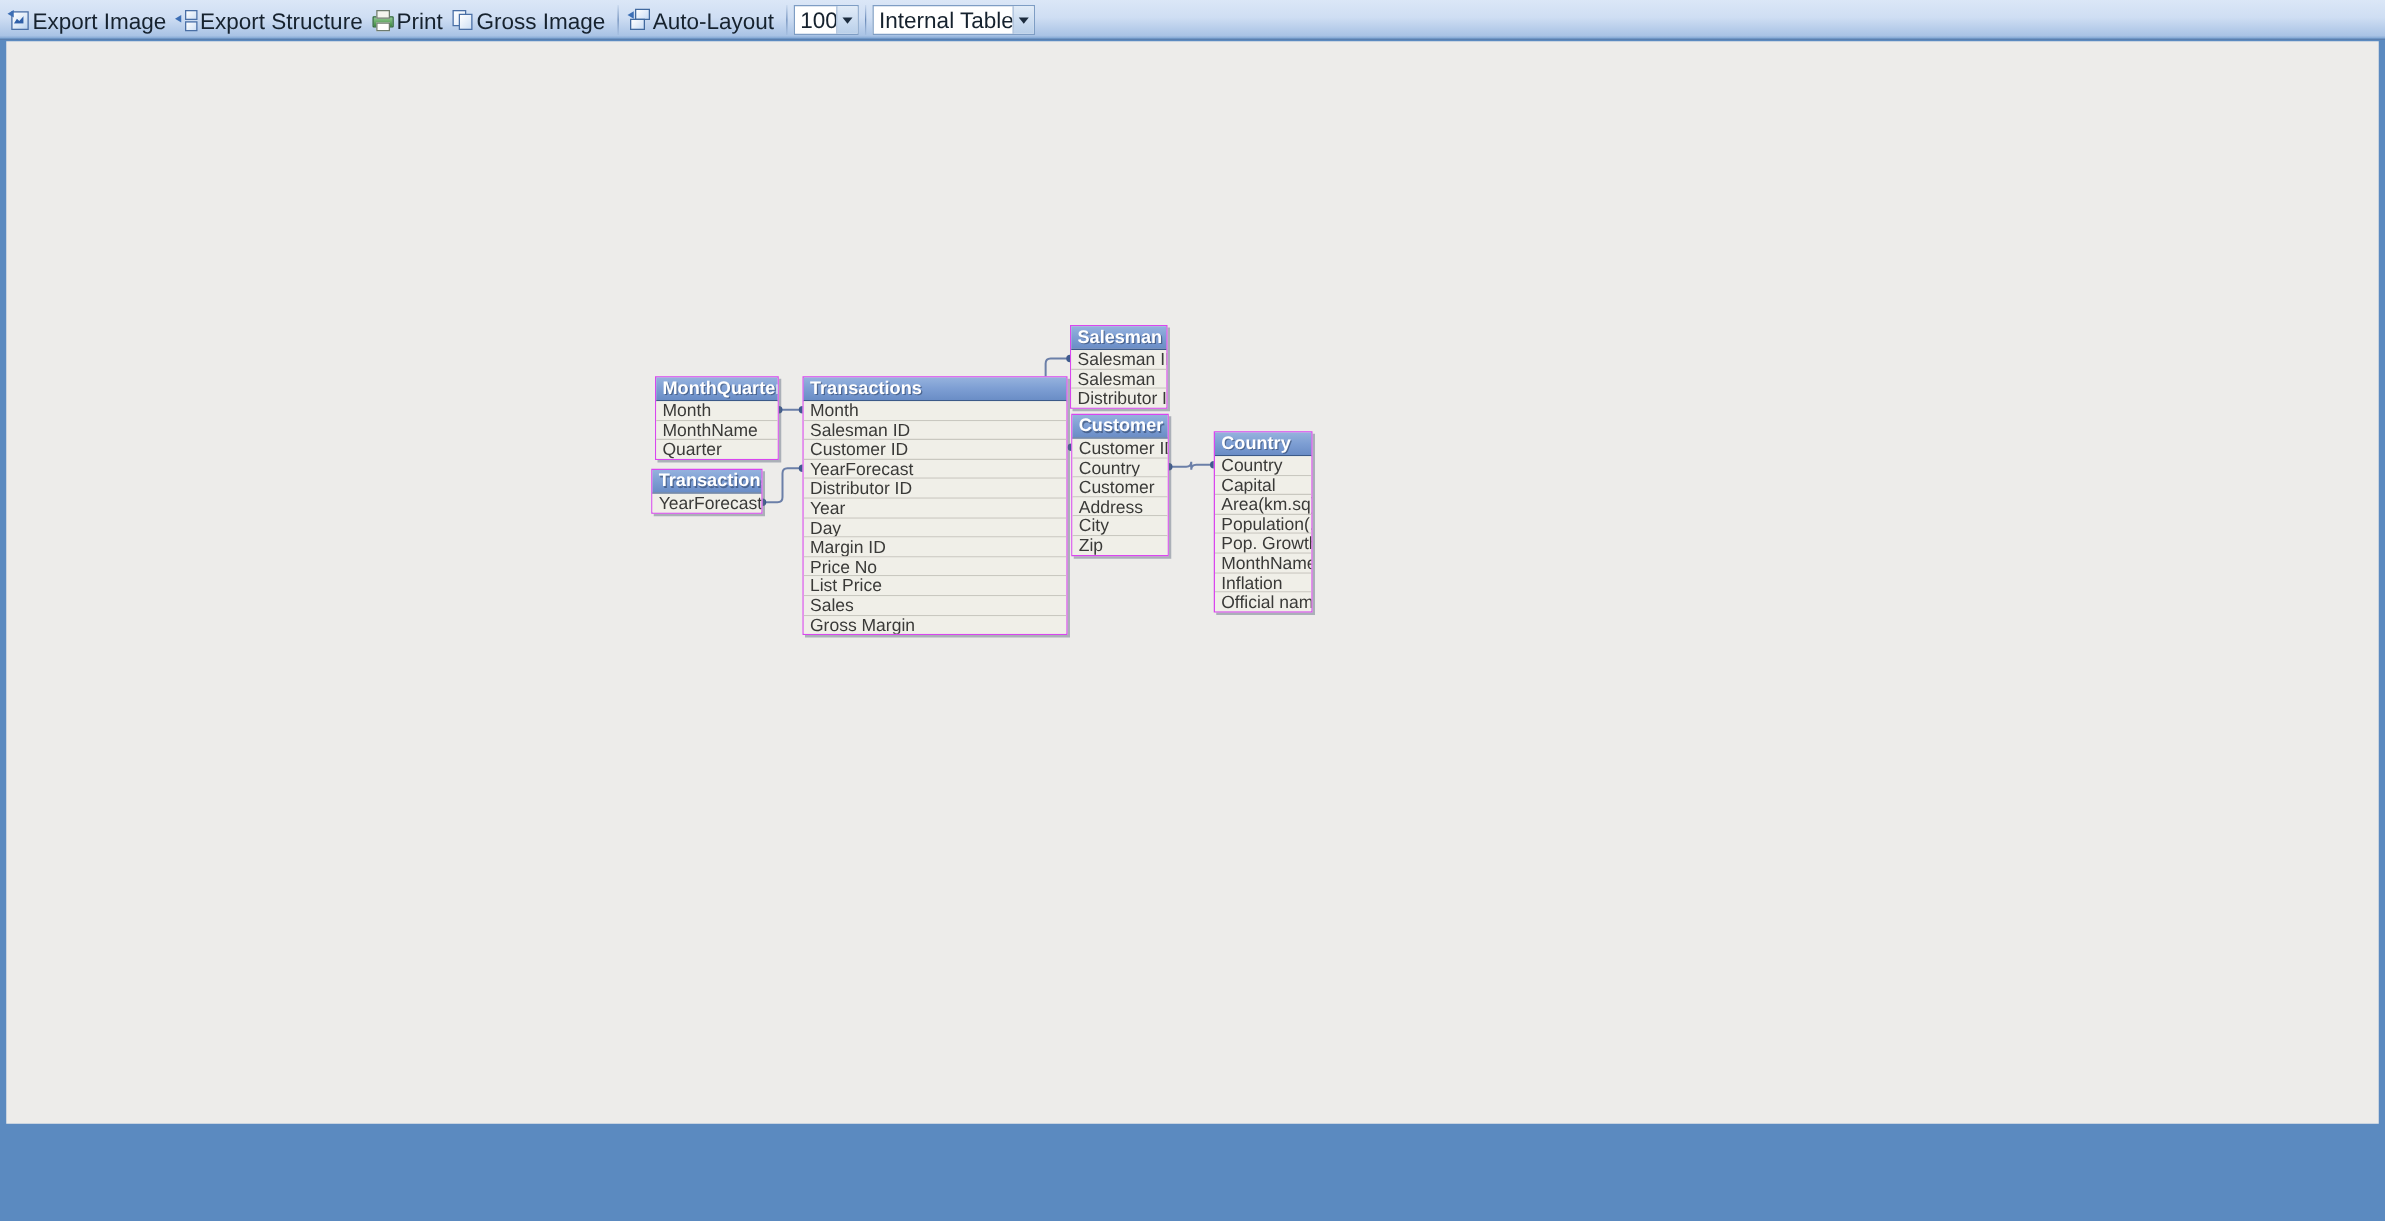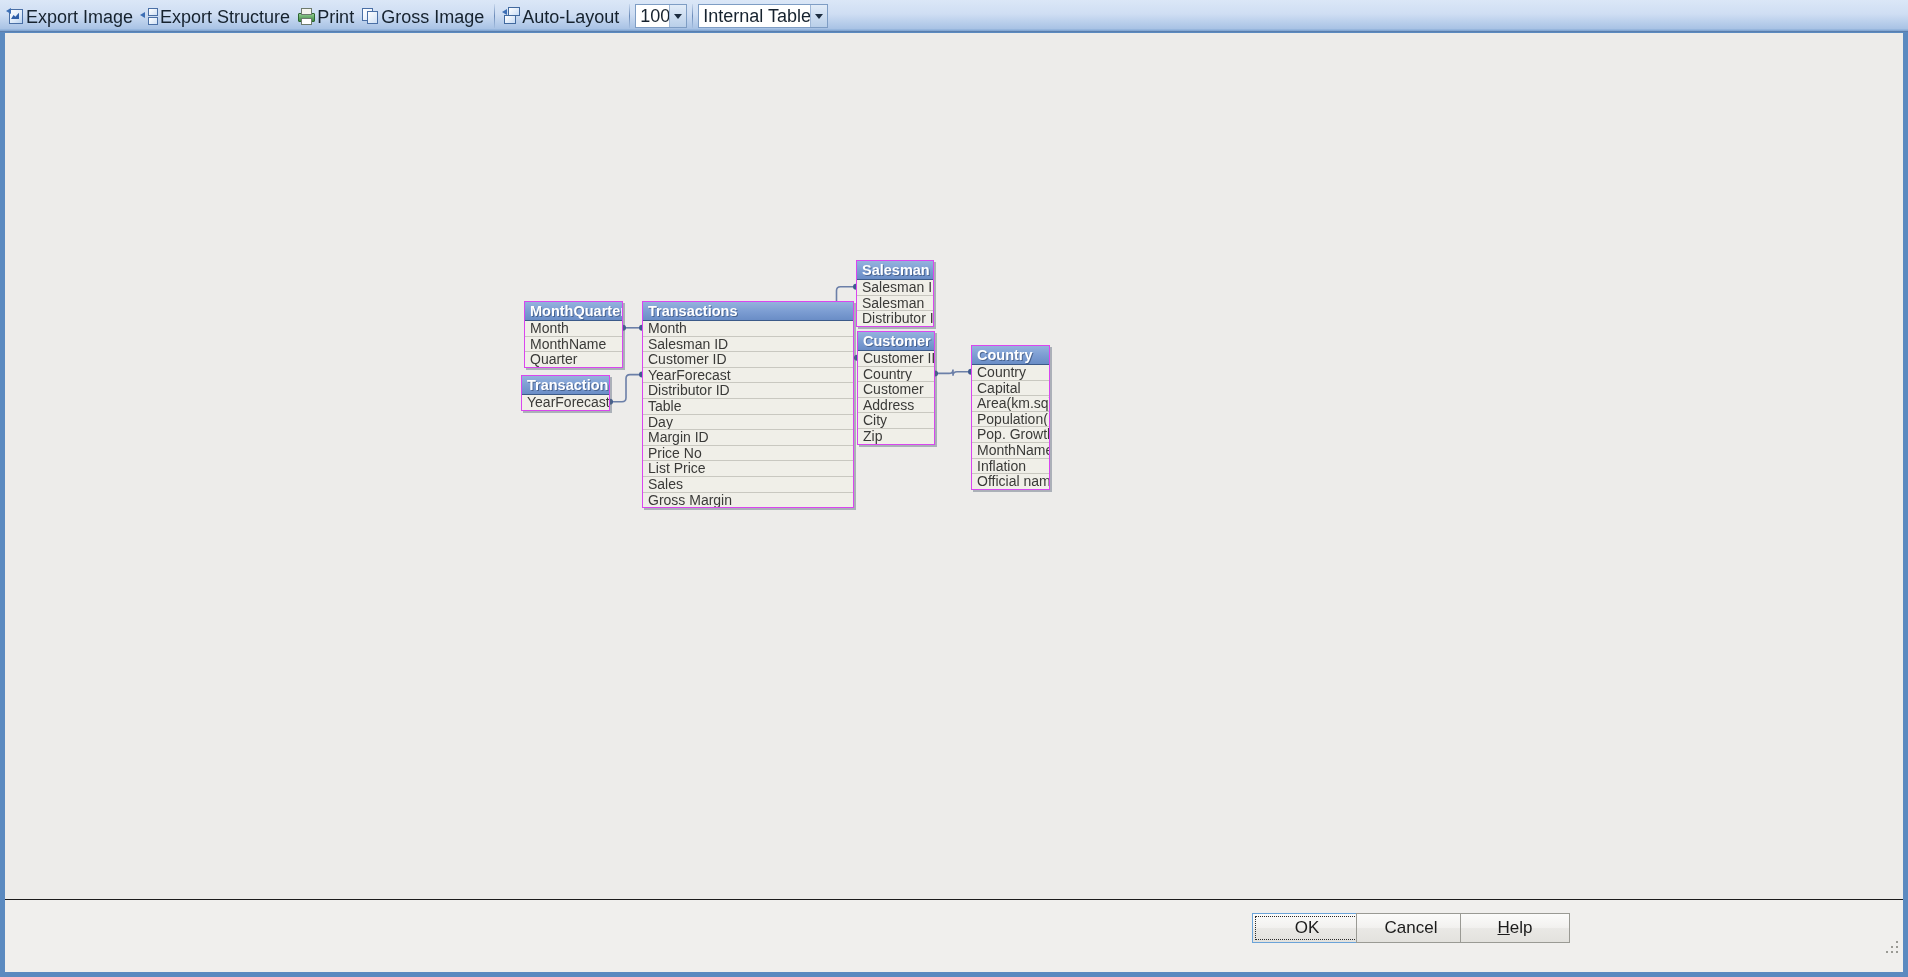--- a/index.html
+++ b/index.html
@@ -420,21 +420,21 @@
           </div>
         </div>
         <div class="tbl" style="left: 637px; top: 268px; width: 212px;">
           <div class="tbl-hd">Transactions</div>
           <div class="tbl-fields">
             <div class="fld">Month</div>
             <div class="fld">Salesman ID</div>
             <div class="fld">Customer ID</div>
             <div class="fld">YearForecast</div>
             <div class="fld">Distributor ID</div>
-            <div class="fld">Table</div>
+            <div class="fld">Year</div>
             <div class="fld">Day</div>
             <div class="fld">Margin ID</div>
             <div class="fld">Price No</div>
             <div class="fld">List Price</div>
             <div class="fld">Sales</div>
             <div class="fld">Gross Margin</div>
           </div>
         </div>
         <div class="tbl" style="left: 851px; top: 227px; width: 78px;">
           <div class="tbl-hd">Salesman</div>
@@ -464,34 +464,14 @@
             <div class="fld">Population(...</div>
             <div class="fld">Pop. Growth</div>
             <div class="fld">MonthName</div>
             <div class="fld">Inflation</div>
             <div class="fld">Official nam...</div>
           </div>
         </div>
       </div>
   </div>
 
-  <div id="bottombar">
-    <div class="dlgbtn" id="ok-button">
-      <span>OK</span>
-    </div>
-    <div class="dlgbtn" id="cancel-button">
-      <span>Cancel</span>
-    </div>
-    <div class="dlgbtn" id="help-button">
-      <span class="u">H</span>
-        <span>elp</span>
-    </div>
-    <div id="resize-grip">
-      <i style="left:10px;top:0"></i>
-      <i style="left:5px;top:5px"></i>
-        <i style="left:10px;top:5px"></i>
-      <i style="left:0px;top:10px"></i>
-        <i style="left:5px;top:10px"></i>
-        <i style="left:10px;top:10px"></i>
-    </div>
-  </div>
 
 </div>
 
 </body></html>

